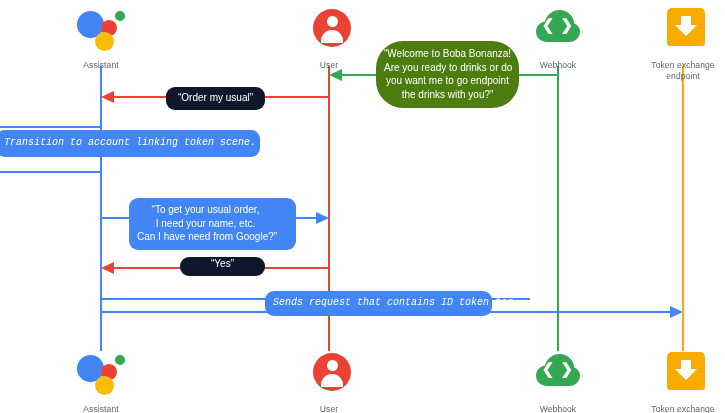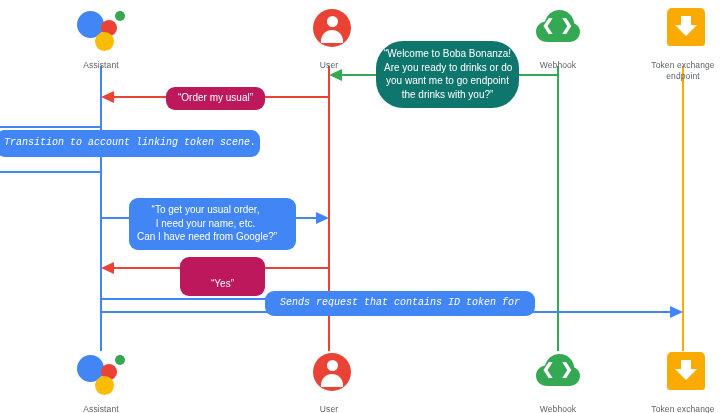--- a/index.html
+++ b/index.html
@@ -142,22 +142,22 @@
     font-family: "Liberation Sans", sans-serif;
     font-size: 10px;
     line-height: 13.5px;
   }
   .bubble-mono {
     font-family: "Liberation Mono", monospace;
     font-style: italic;
     font-size: 10px;
     line-height: 14px;
   }
-  .b-green  { background: #0f766e; border-radius: 27px; }
-  .b-red    { background: #be185d; }
+  .b-green  { background: #4d7c0f; border-radius: 27px; }
+  .b-red    { background: #0f172a; }
   .b-blue   { background: #4285F4; }
   .bubble div { white-space: nowrap; }
 </style>
 </head>
 <body>
 
 <div id="diagram">
 
   <div class="lifeline" style="left:100px; top:66px; height:285px; background:#4285F4;"></div>
   <div class="lifeline" style="left:328px; top:66px; height:285px; background:#EA4335;"></div>
@@ -230,28 +230,28 @@
   <div class="msg-line" style="left:100px; top:217px; width:217px; background:#4285F4;"></div>
   <div class="arrow-head arrow-right" style="left:316px; top:212px; border-left:13px solid #4285F4;"></div>
   <div class="bubble b-blue bubble-sans" style="left:129px; top:198px; width:167px; padding:5px 22px 6px 8px;">
     <div>“To get your usual order,</div>
     <div>I need your name, etc.</div>
     <div>Can I have need from Google?”</div>
   </div>
 
   <div class="msg-line" style="left:113px; top:267px; width:217px; background:#EA4335;"></div>
   <div class="arrow-head arrow-left" style="left:101px; top:262px; border-right:13px solid #EA4335;"></div>
-  <div class="bubble b-red bubble-sans" style="left:180px; top:257px; width:85px; padding:20px 6px 5px 6px;">
+  <div class="bubble b-red bubble-sans" style="left:180px; top:257px; width:85px; padding:0 6px 5px 6px;">
     <div>“Yes”</div>
   </div>
 
   <div class="msg-line" style="left:100px; top:298px; width:430px; background:#4285F4;"></div>
   <div class="msg-line" style="left:100px; top:311px; width:571px; background:#4285F4;"></div>
   <div class="arrow-head arrow-right" style="left:670px; top:306px; border-left:13px solid #4285F4;"></div>
-  <div class="bubble b-blue bubble-mono" style="left:265px; top:291px; width:270px; padding:5px 8px 6px 8px;">
+  <div class="bubble b-blue bubble-mono" style="left:265px; top:291px; width:227px; padding:5px 8px 6px 8px;">
     <div>Sends request that contains ID token for</div>
   </div>
 
   <div class="actor" style="left:101px; top:350px;">
     <div class="actor-icon">
       <span class="gd gd-blue"></span>
       <span class="gd gd-red"></span>
       <span class="gd gd-green"></span>
       <span class="gd gd-yellow"></span>
     </div>

